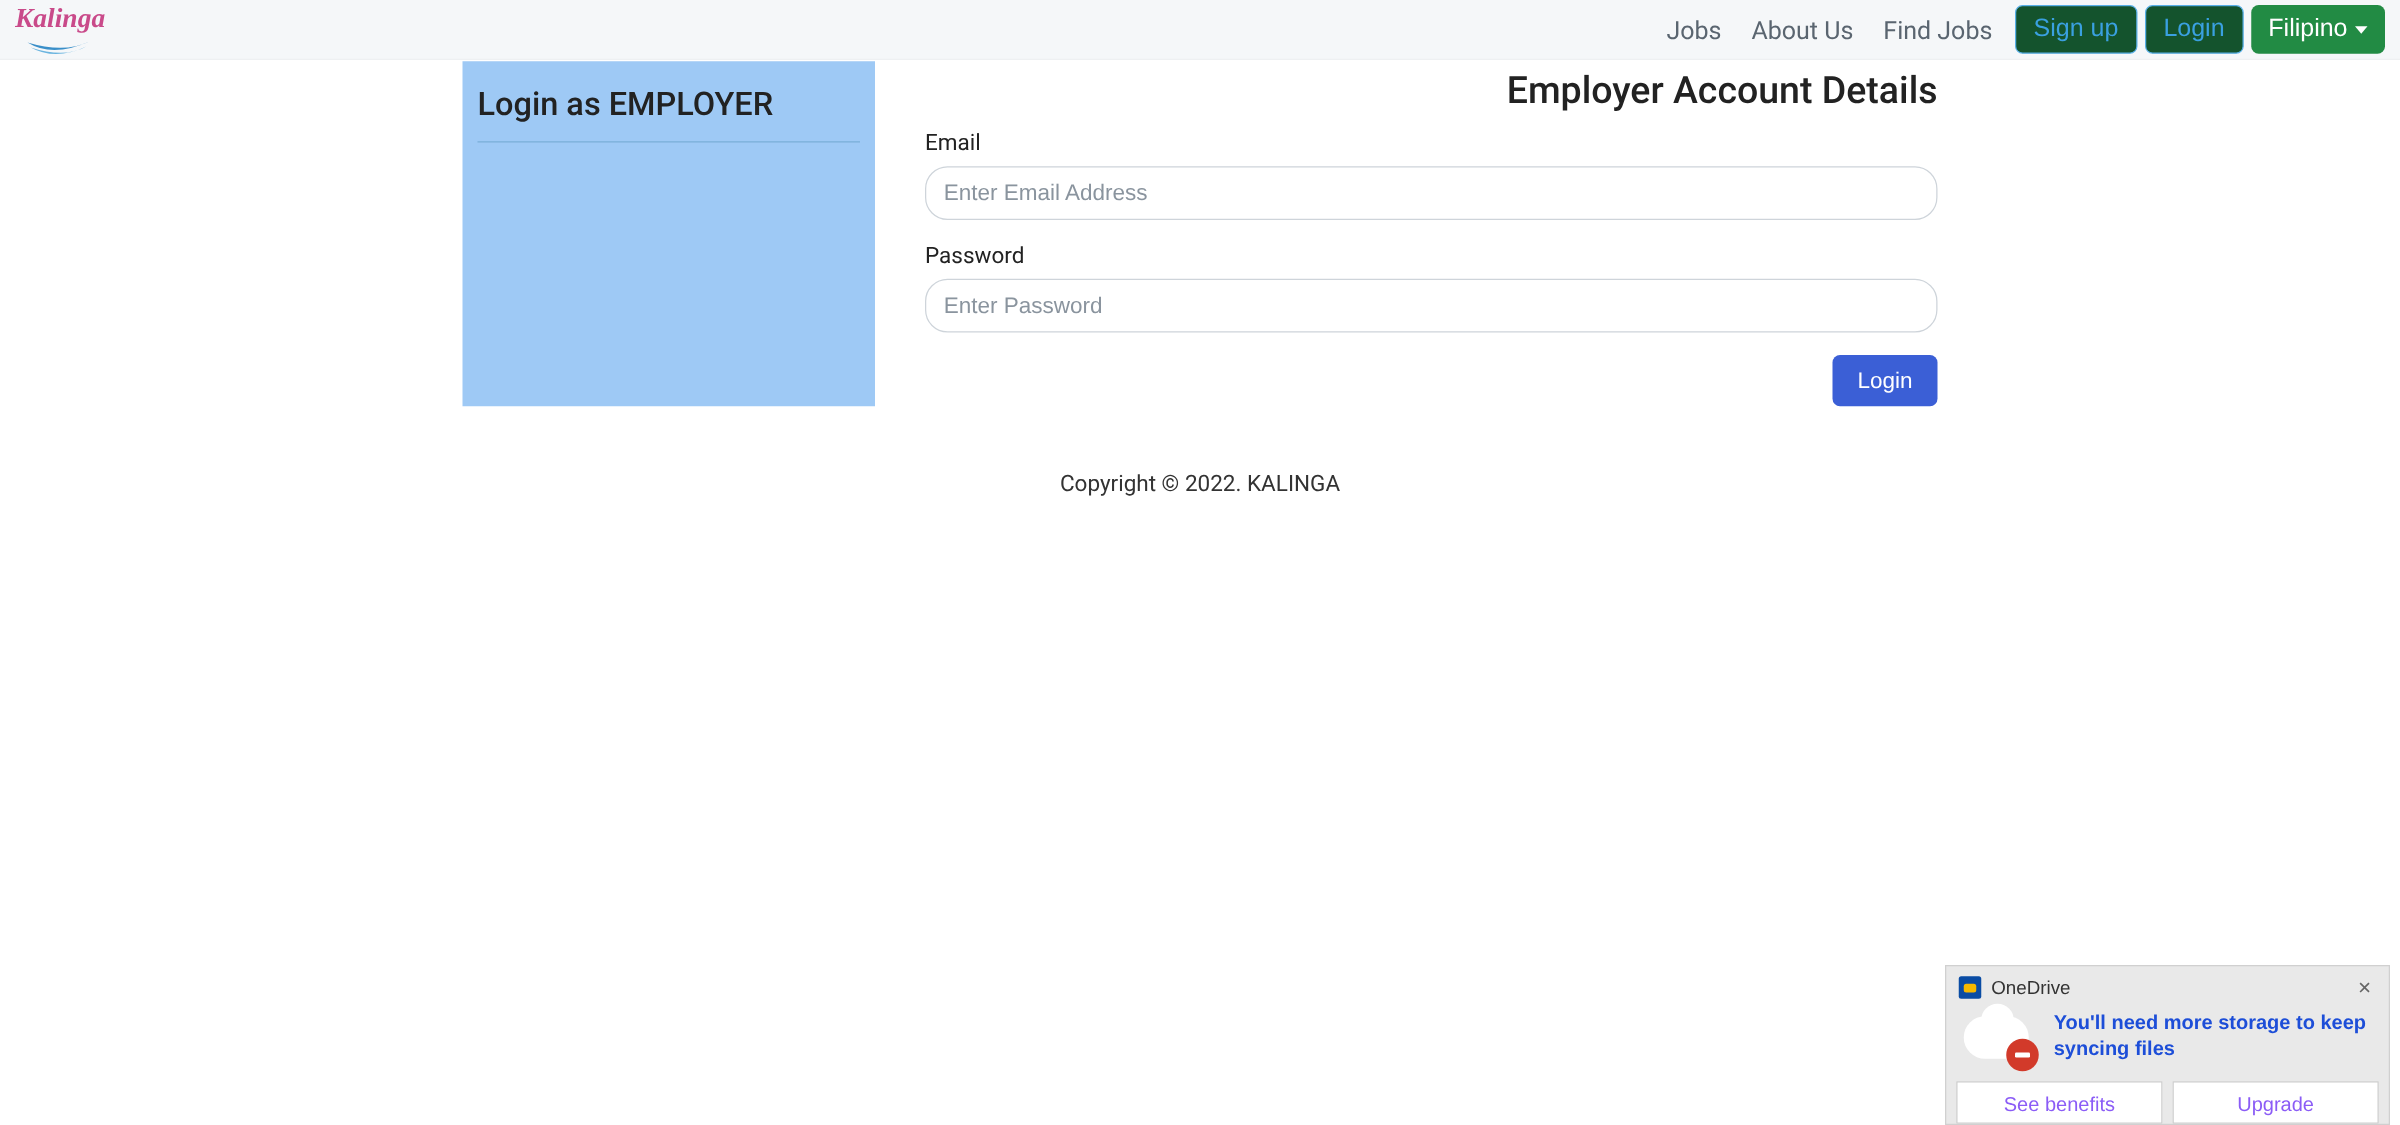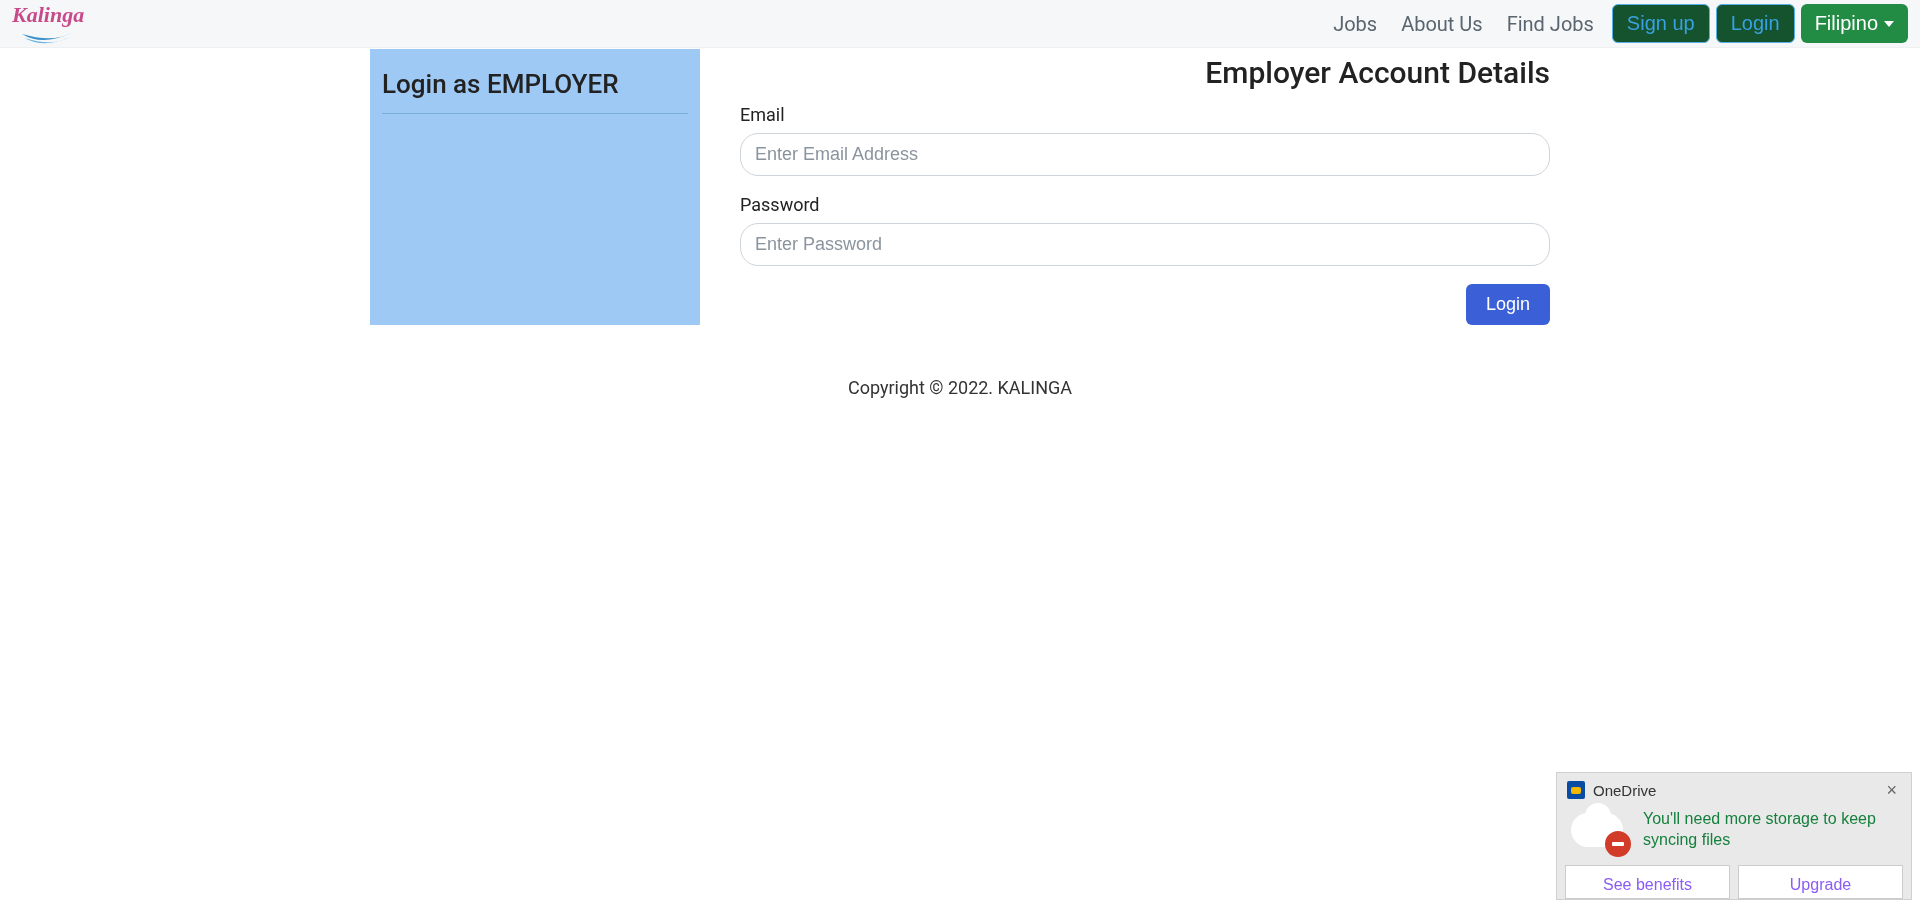--- a/index.html
+++ b/index.html
@@ -37,21 +37,21 @@
 .od-icon { width: 18px; height: 18px; background: #0a4ca4; display: inline-flex; align-items: center; justify-content: center; border-radius: 2px; margin-right: 8px; }
 .od-icon-inner { width: 10px; height: 7px; background: #f5b800; border-radius: 2px; }
 .od-title { font-size: 15px; color: #333; }
 .notif-close { margin-left: auto; color: #666; font-size: 18px; line-height: 1; cursor: pointer; padding: 0 4px; }
 .notif-body { display: flex; padding: 6px 14px 10px 14px; gap: 14px; }
 .cloud-wrap { position: relative; width: 58px; height: 46px; flex-shrink: 0; }
 .cloud-shape { width: 52px; height: 34px; background: #fff; border-radius: 18px; position: absolute; top: 4px; left: 0; }
 .cloud-shape::before { content: ""; position: absolute; width: 26px; height: 26px; background: #fff; border-radius: 50%; top: -10px; left: 14px; }
 .stop-badge { position: absolute; right: -2px; bottom: -2px; width: 26px; height: 26px; background: #d23a2a; border-radius: 50%; display: flex; align-items: center; justify-content: center; }
 .stop-bar { width: 12px; height: 4px; background: #fff; border-radius: 1px; }
-.notif-msg { font-size: 16px; font-weight: 400; color: #15803d; line-height: 1.3; }
+.notif-msg { font-size: 16px; font-weight: 700; color: #1d4ed8; line-height: 1.3; }
 .notif-actions { display: flex; gap: 8px; padding: 0 8px 0 8px; }
 .notif-btn { flex: 1; background: #fff; border: 1px solid #ccc; padding: 10px 0 4px 0; font-size: 16px; color: #8b5cf6; cursor: pointer; text-align: center; }
 </style>
 </head>
 <body>
 
 <nav class="navbar">
   <a class="logo" href="#">
     <svg viewBox="0 0 200 100">
       <text x="0" y="45" font-family="cursive" font-style="italic" font-weight="700" font-size="44" fill="#c94a8a">Kalinga</text>

